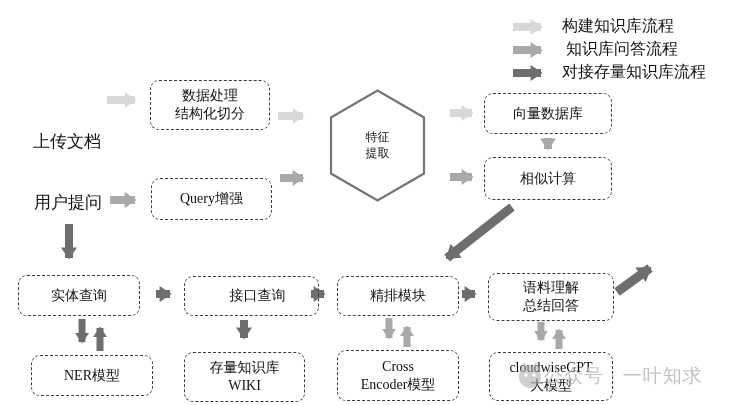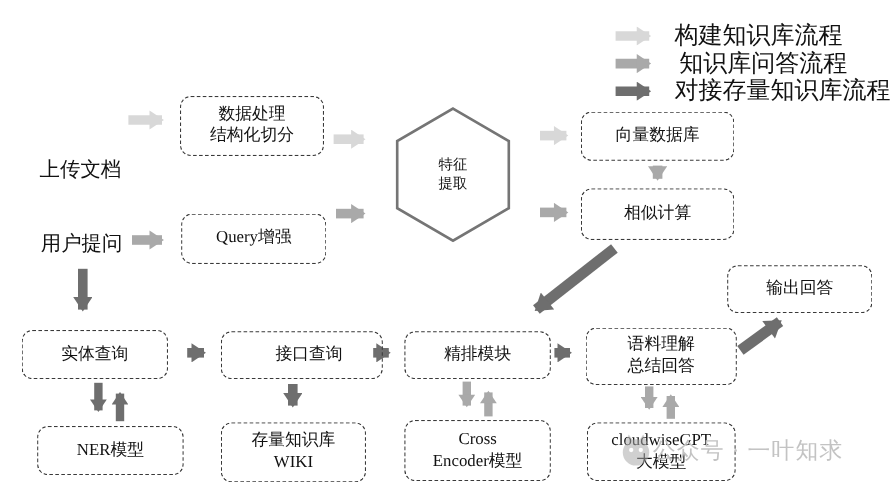--- a/index.html
+++ b/index.html
@@ -32,21 +32,21 @@
     position:absolute;font-size:17px;white-space:nowrap;
   }
   .hex{position:absolute;left:329px;top:89px;width:97px;height:113px;}
   .hex svg{position:absolute;left:0;top:0;}
   .hex .hex-label{
     position:absolute;left:0;top:0;width:97px;height:113px;
     display:flex;align-items:center;justify-content:center;text-align:center;
     font-size:12px;line-height:1.3;white-space:pre-line;
   }
   .legend-row{position:absolute;display:flex;align-items:center;gap:8px;}
-  .legend-label{font-size:20px;white-space:nowrap;}
+  .legend-label{font-size:16px;white-space:nowrap;}
   .watermark{position:absolute;left:513px;top:356px;width:230px;height:40px;pointer-events:none;}
   .wm-text{
     position:absolute;left:31px;top:7px;font-size:19px;letter-spacing:1px;
     color:var(--watermark);white-space:nowrap;
   }
   .wm-logo{position:absolute;left:2px;top:4px;width:30px;height:30px;opacity:.55;}
 </style>
 </head>
 <body>
 
@@ -123,21 +123,20 @@
   <div class="box" style="left:150px;top:80px;width:118px;height:48px;">数据处理
 结构化切分</div>
   <div class="box" style="left:484px;top:93px;width:126px;height:39px;">向量数据库</div>
   <div class="box" style="left:484px;top:157px;width:126px;height:41px;">相似计算</div>
   <div class="box" style="left:151px;top:178px;width:119px;height:40px;">Query增强</div>
   <div class="box" style="left:18px;top:275px;width:120px;height:39px;">实体查询</div>
   <div class="box" style="left:184px;top:276px;width:121px;height:38px;padding-left:12px;">接口查询</div>
   <div class="box" style="left:337px;top:276px;width:120px;height:38px;">精排模块</div>
   <div class="box" style="left:488px;top:273px;width:124px;height:46px;">语料理解
 总结回答</div>
-  <div class="box" style="left:606px;top:221px;width:119px;height:38px;">输出回答</div>
   <div class="box" style="left:184px;top:352px;width:119px;height:48px;">存量知识库
 WIKI</div>
   <div class="box" style="left:31px;top:355px;width:120px;height:39px;">NER模型</div>
   <div class="box" style="left:337px;top:350px;width:120px;height:49px;">Cross
 Encoder模型</div>
   <div class="box" style="left:489px;top:352px;width:122px;height:47px;">cloudwiseGPT
 大模型</div>
 
   <div class="watermark">
     <svg class="wm-logo" viewBox="0 0 30 30">

